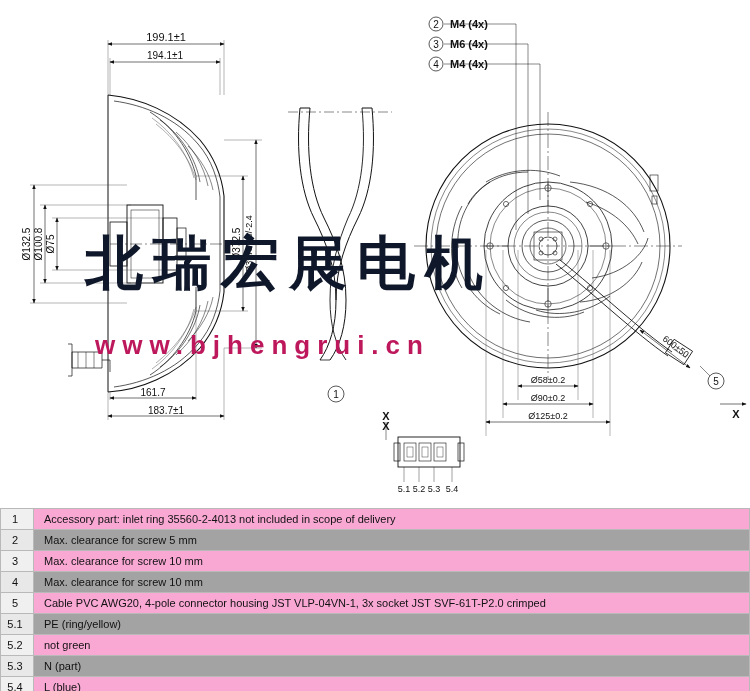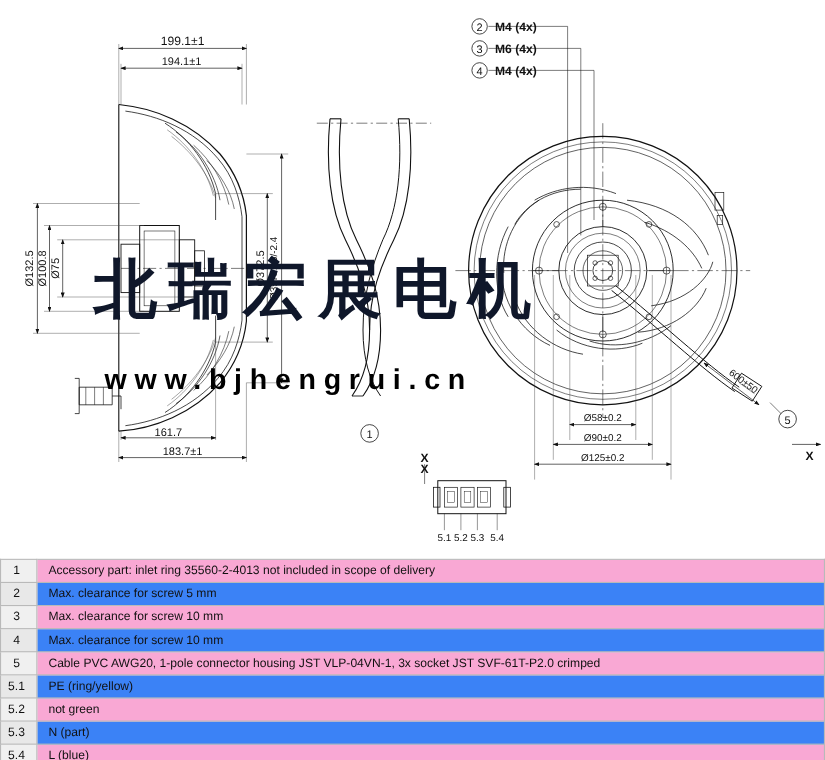--- a/index.html
+++ b/index.html
@@ -23,21 +23,21 @@
   .wm-cn{
     left:85px;top:225px;
     font-size:58px;
     letter-spacing:10px;
     color:#0f172a;
   }
   .wm-url{
     left:95px;top:330px;
     font-size:26px;
     letter-spacing:7px;
-    color:#000000;
+    color:#be185d;
     font-weight:bold;
   }
   table.legend{
     position:absolute;left:0;top:508px;
     width:750px;
     border-collapse:collapse;
     font-size:11px;
   }
   table.legend td{
     border:1px solid #b9b9b9;
@@ -48,21 +48,21 @@
   }
   table.legend td.idx{
     width:28px;
     text-align:center;
     background:#f0f0f0;
     padding-left:0;
   }
   table.legend td.desc{
     padding-left:10px;
   }
-  table.legend tr.alt td{background:#3b82f6;}
+  table.legend tr.alt td{background:#a3a3a3;}
   table.legend tr.alt td.idx{background:#e8e8e8;}
 </style>
 </head>
 <body>
 
 <svg id="drawing" viewBox="0 0 750 510" xmlns="http://www.w3.org/2000/svg">
   <defs>
     <marker id="ar" markerWidth="8" markerHeight="6" refX="7" refY="3" orient="auto">
       <path d="M0,0 L8,3 L0,6 z" fill="#111"></path>
     </marker>
@@ -346,21 +346,21 @@
     <tr>
       <td class="idx">3</td>
       <td class="desc">Max. clearance for screw 10 mm</td>
     </tr>
     <tr class="alt">
       <td class="idx">4</td>
       <td class="desc">Max. clearance for screw 10 mm</td>
     </tr>
     <tr>
       <td class="idx">5</td>
-      <td class="desc">Cable PVC AWG20, 1-pole connector housing JST VLP-04VN-1, 3x socket JST SVF-61T-P2.0 crimped</td>
+      <td class="desc">Cable PVC AWG20, 4-pole connector housing JST VLP-04VN-1, 3x socket JST SVF-61T-P2.0 crimped</td>
     </tr>
     <tr class="alt">
       <td class="idx">5.1</td>
       <td class="desc">PE (ring/yellow)</td>
     </tr>
     <tr>
       <td class="idx">5.2</td>
       <td class="desc">not green</td>
     </tr>
     <tr class="alt">

